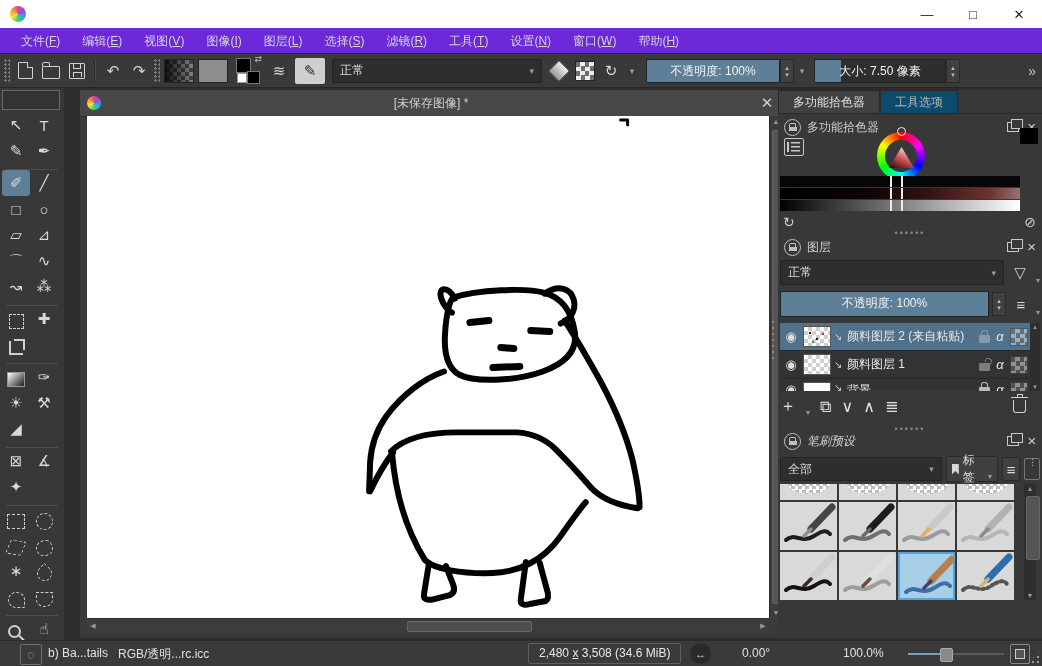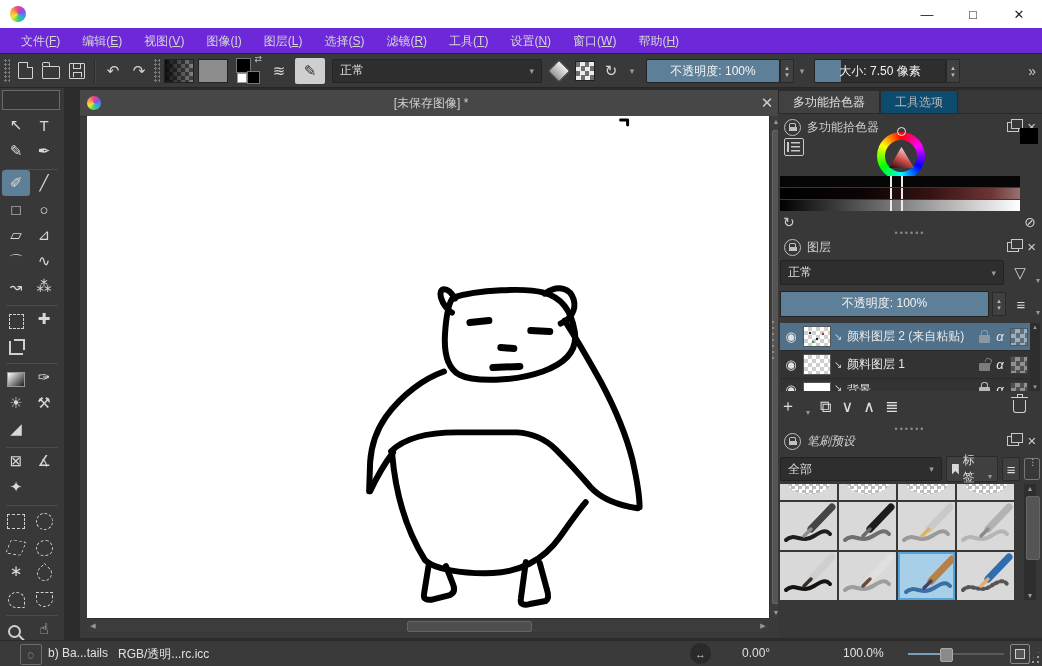--- a/index.html
+++ b/index.html
@@ -710,20 +710,21 @@
       <span style="top:1px;">▲</span>
       <span class="thumb"></span>
       <span style="bottom:1px;">▼</span>
     </div>
   </div>
 
   <div class="statusbar">
     <span class="sb-toolbtn">◌</span>
     <span class="sb-brush">b) Ba...tails</span>
     <span class="sb-profile">RGB/透明...rc.icc</span>
+    <span class="sb-size"><span>2,480 </span><span class="ux">x</span><span> 3,508 (34.6 MiB)</span></span>
     <span class="sb-knob">↔</span>
     <span class="sb-angle">0.00°</span>
     <span class="sb-zoom">100.0%</span>
     <span class="sb-slider">
       <span class="lfill"></span>
       <span class="handle"></span>
     </span>
     <span class="sb-fit"></span>
     <span class="grip-corner"></span>
   </div>

